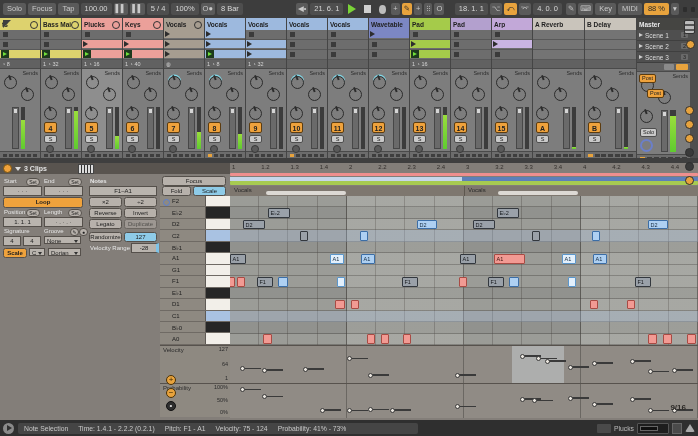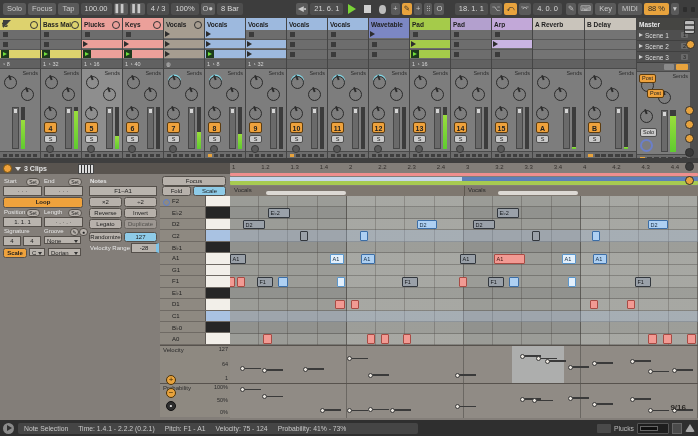--- a/index.html
+++ b/index.html
@@ -129,21 +129,21 @@
 
 <div class="win">
 
   <div class="topbar">
     <span class="tb">Solo</span>
     <span class="tb">Focus</span>
     <span class="tb">Tap</span>
     <span class="tb val">100.00</span>
     <span class="tb tiny">▌▌</span>
     <span class="tb tiny">▌▌</span>
-    <span class="tb val">4 / 3</span>
+    <span class="tb val">5 / 4</span>
     <span class="tb val">100%</span>
     <span class="tb tiny">O●</span>
     <span class="tb val">8 Bar</span>
     <span style="width:60px"></span>
     <span class="tb tiny">◀•</span>
     <span class="tb val">21. 6. 1</span>
     <span class="tri-play"></span>
     <span class="sq-stop"></span>
     <span class="circ-rec"></span>
     <span class="tb tiny">+</span>

